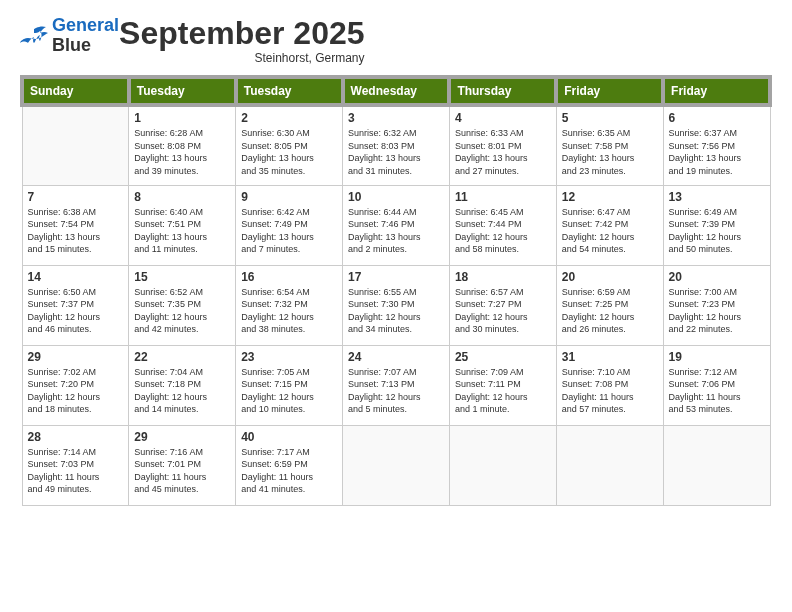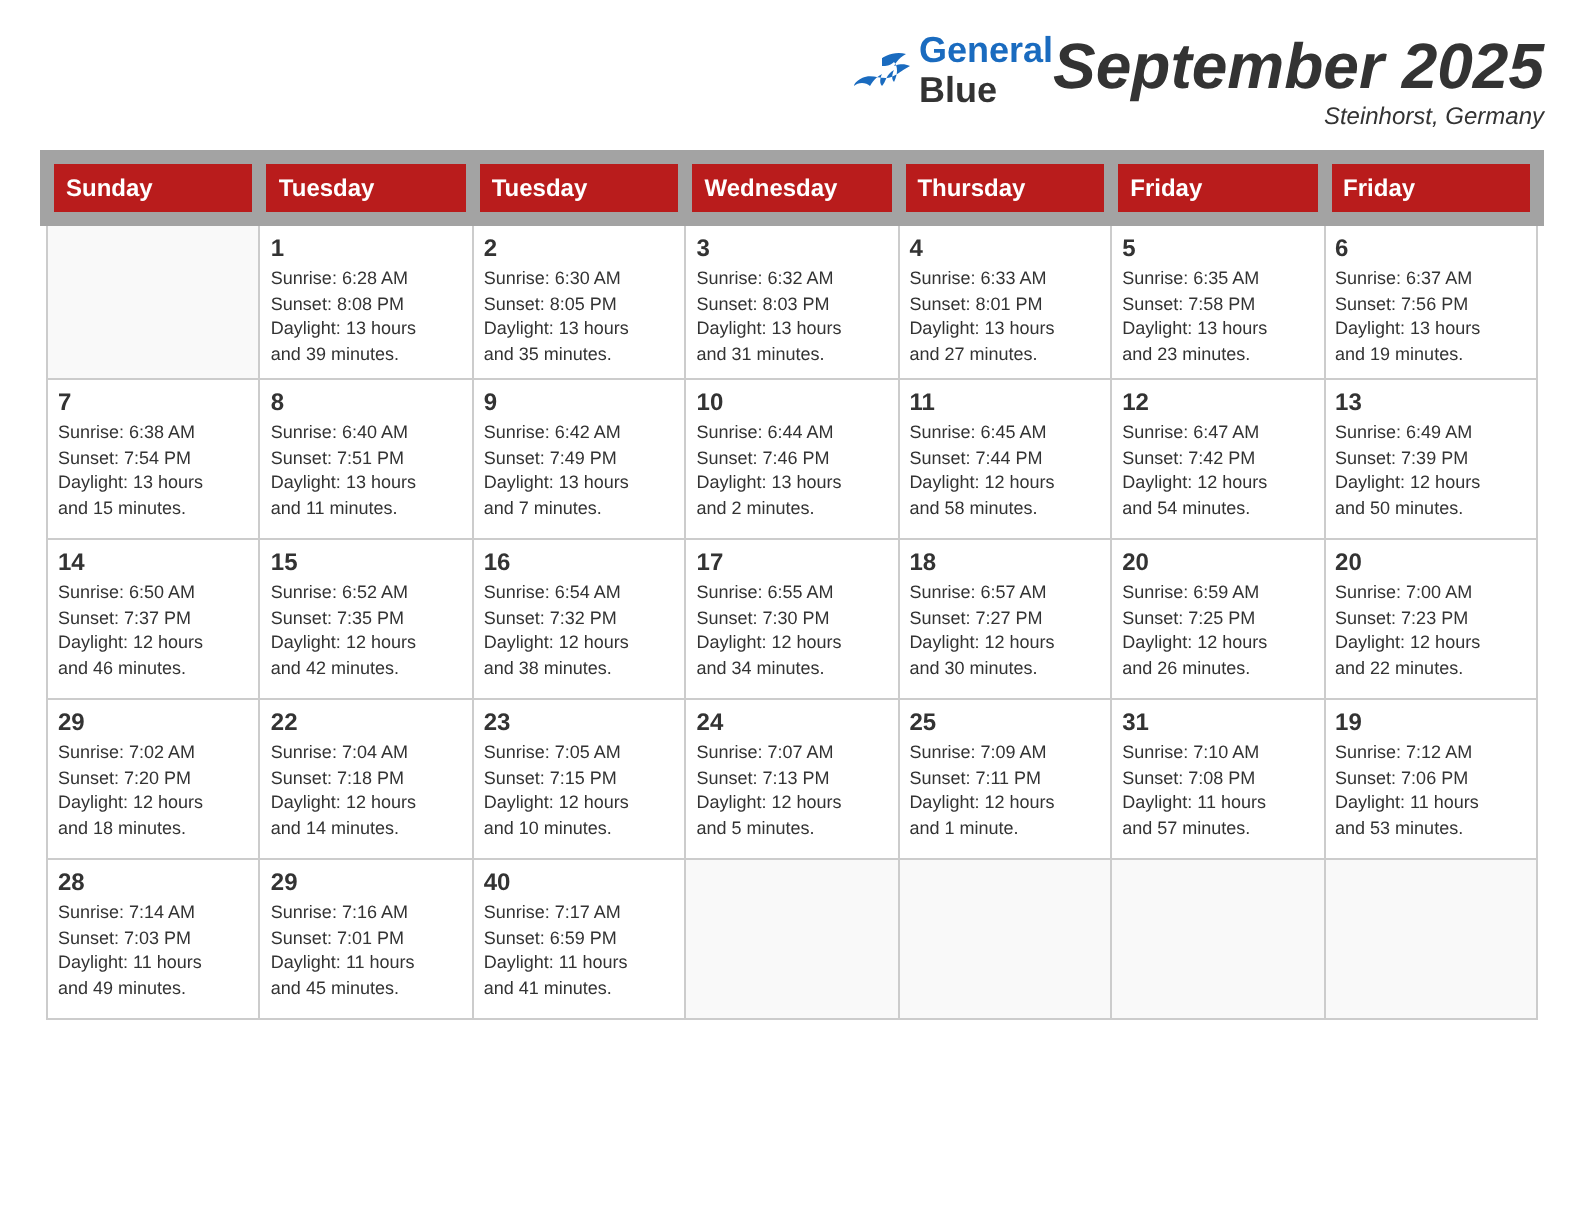--- a/index.html
+++ b/index.html
@@ -12,21 +12,21 @@
     }
     .page {
       width: 792px;
       height: 612px;
       padding: 16px 20px 12px 20px;
       background: #fff;
     }
     .header {
       display: flex;
       align-items: flex-start;
-      justify-content: flex-end;
+      justify-content: flex-start;
       margin-bottom: 10px;
     }
     .logo {
       display: flex;
       align-items: center;
       gap: 4px;
     }
     .logo-text {
       font-size: 18px;
       font-weight: bold;
@@ -35,45 +35,44 @@
     }
     .logo-text span {
       color: #1a6bbf;
     }
     .logo-bird {
       width: 28px;
       height: 22px;
     }
     .title-block {
       text-align: right;
-      font-style: italic;
     }
     .month-title {
       font-size: 32px;
       font-weight: bold;
       color: #333;
       line-height: 1.1;
     }
     .subtitle {
       font-size: 12px;
       color: #333;
     }
     .calendar {
       width: 100%;
       border-collapse: collapse;
       border: 1px solid #ccc;
     }
     .calendar th {
-      background: #b91c1c;
+      background: #4d7c0f;
       color: #fff;
       font-size: 12px;
       font-weight: bold;
       padding: 5px 6px;
       text-align: left;
-      border: 7px solid #a3a3a3;
+      border: 4px solid #a3a3a3;
     }
     .calendar td {
       vertical-align: top;
       border: 1px solid #ccc;
       padding: 4px 5px;
       width: calc(100% / 7);
       height: 80px;
       font-size: 9.5px;
       color: #333;
       background: #fff;

